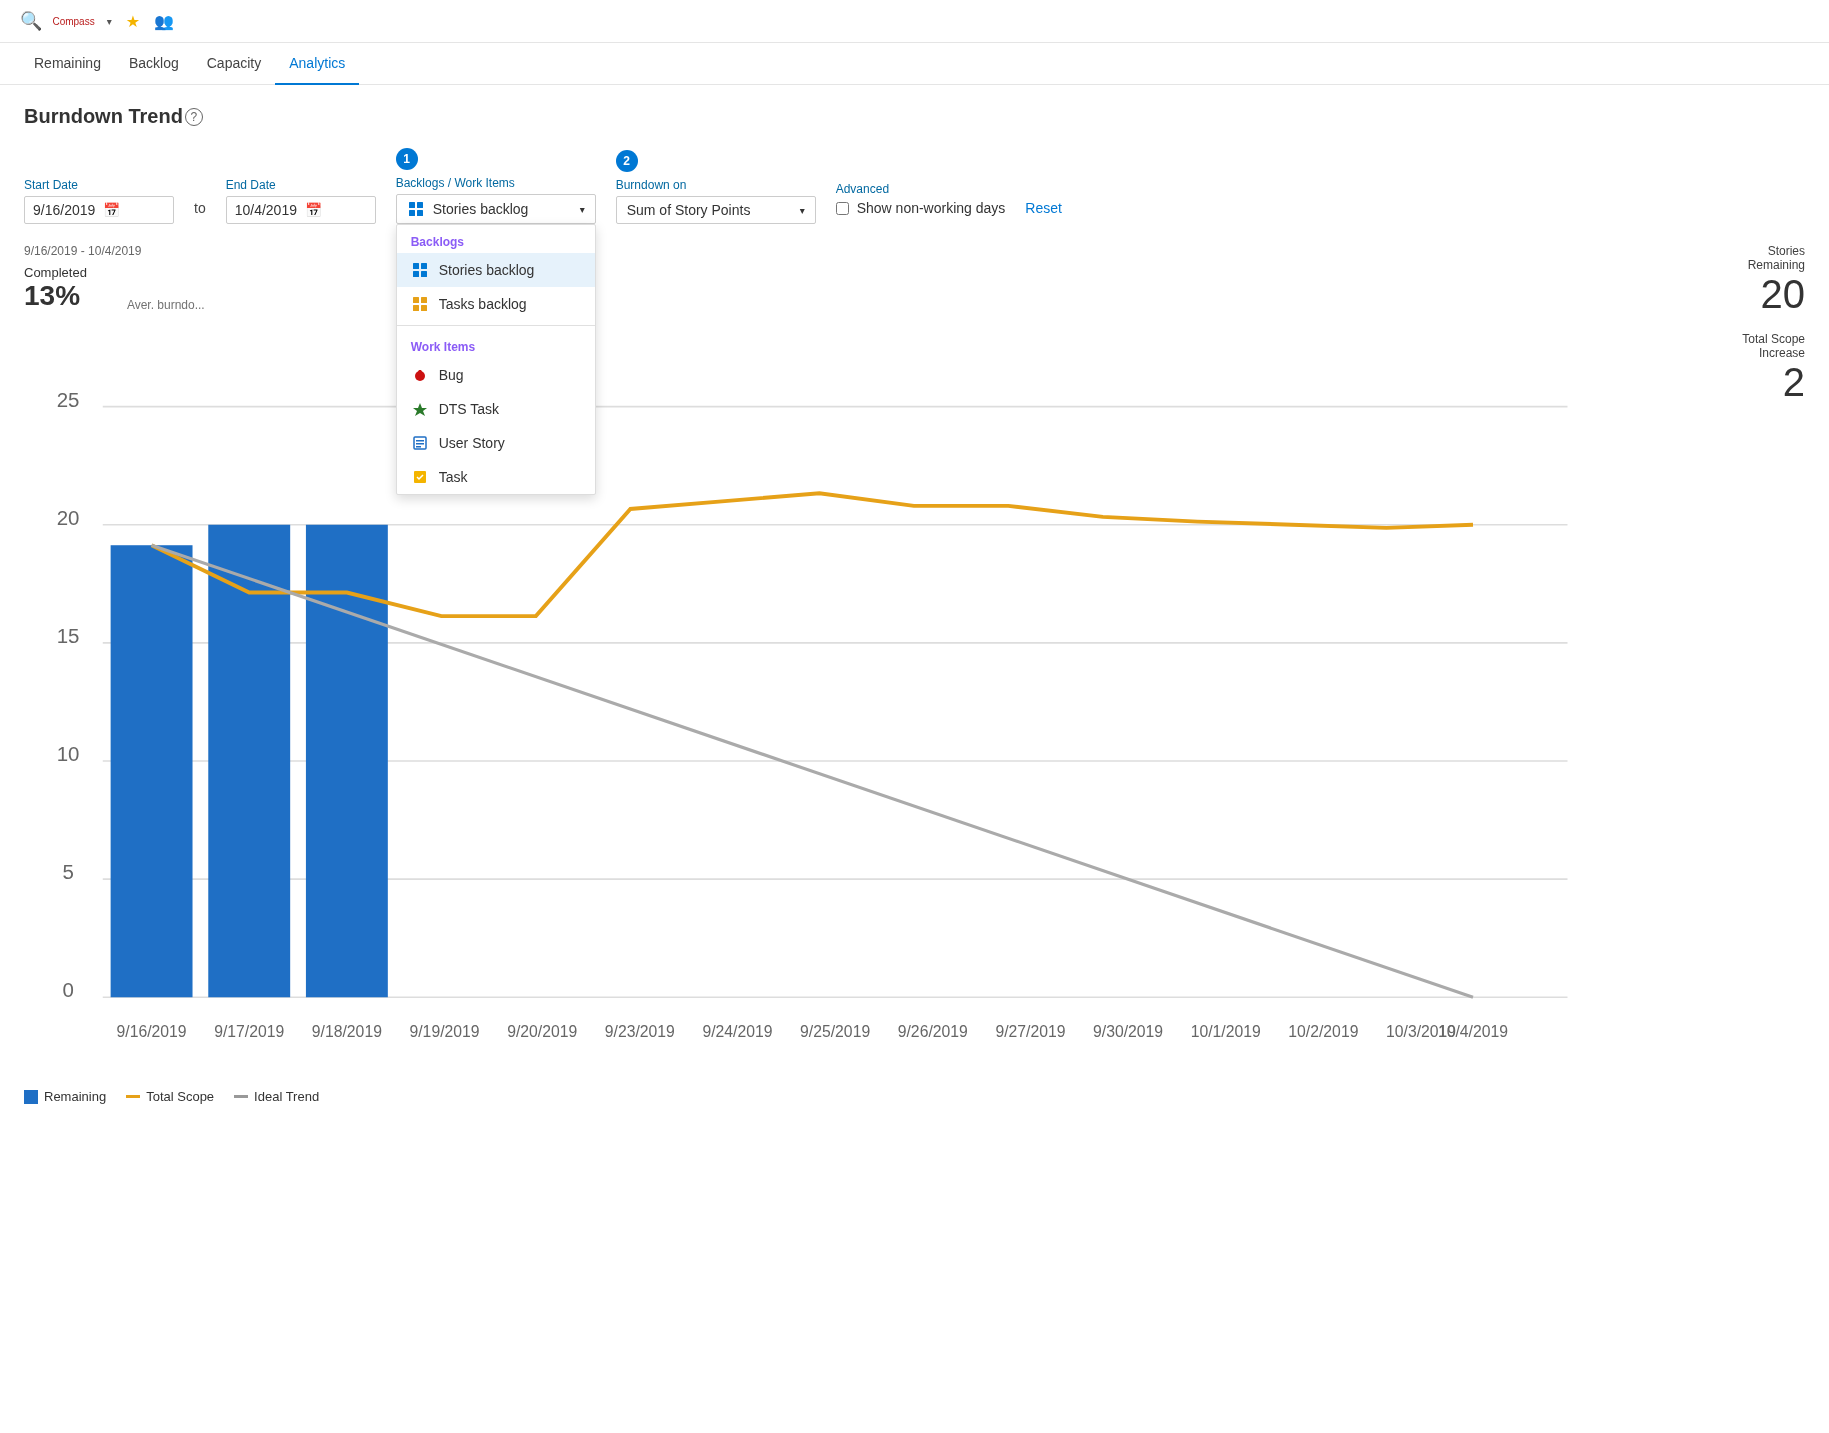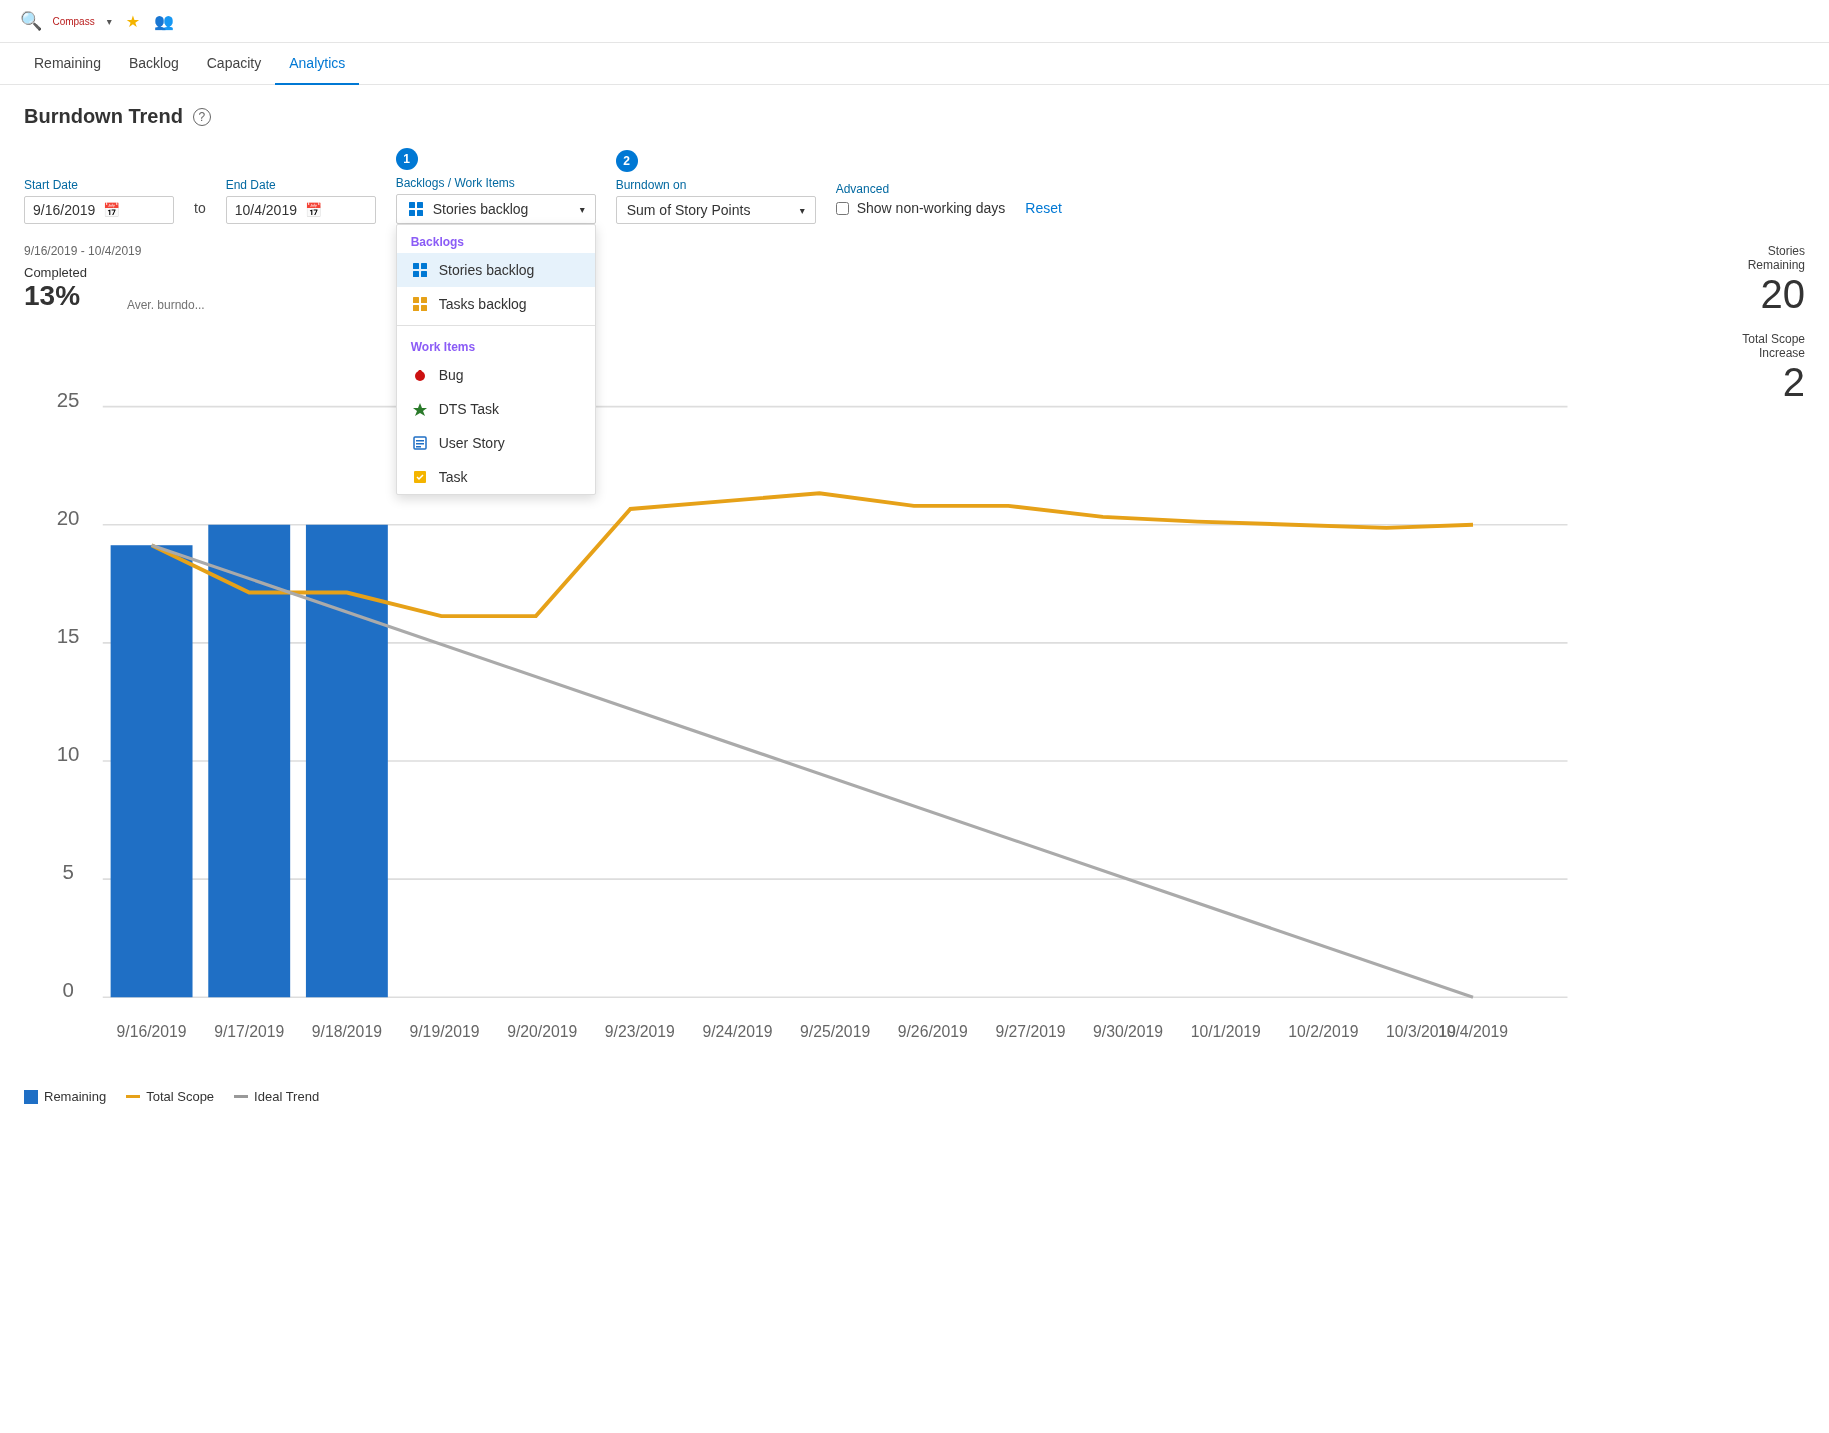--- a/index.html
+++ b/index.html
@@ -37,21 +37,21 @@
       color: #0078d4;
       border-bottom: 2px solid #0078d4;
       font-weight: 500;
     }
 
     .main-content { padding: 20px 24px; }
 
     .page-header {
       display: flex;
       align-items: center;
-      gap: 10px;
+      gap: 2px;
       margin-bottom: 20px;
     }
     .page-title { font-size: 20px; font-weight: 600; }
     .help-icon {
       width: 18px; height: 18px;
       border: 1px solid #666;
       border-radius: 50%;
       display: flex; align-items: center; justify-content: center;
       font-size: 12px; color: #666; cursor: pointer;
     }

